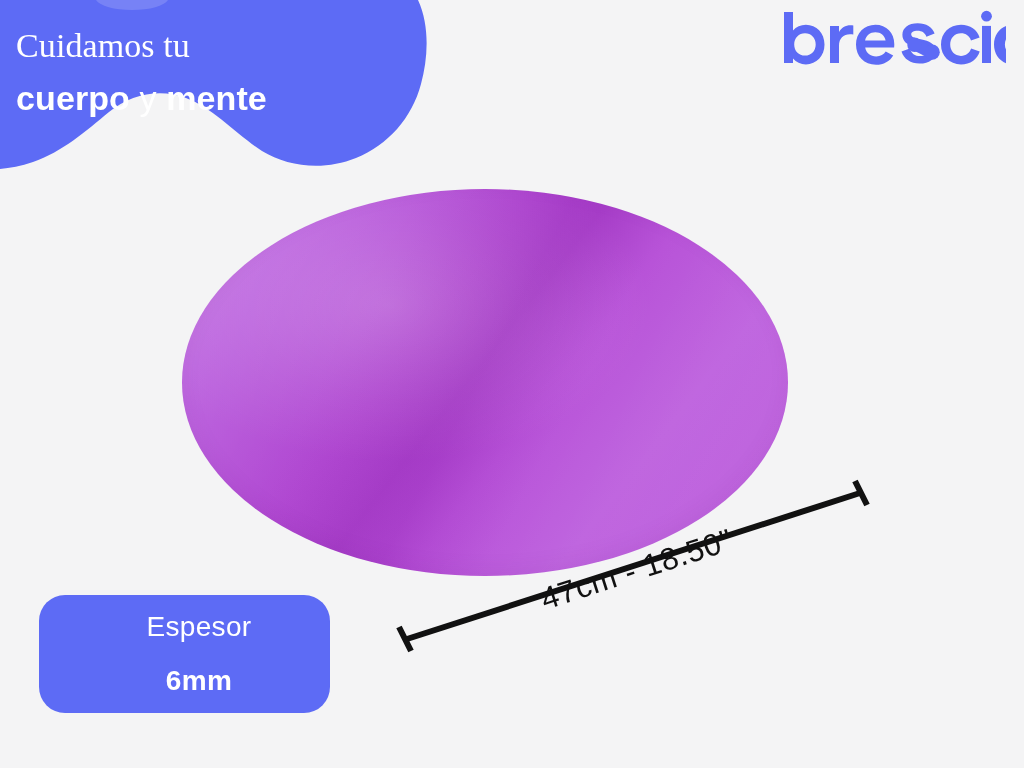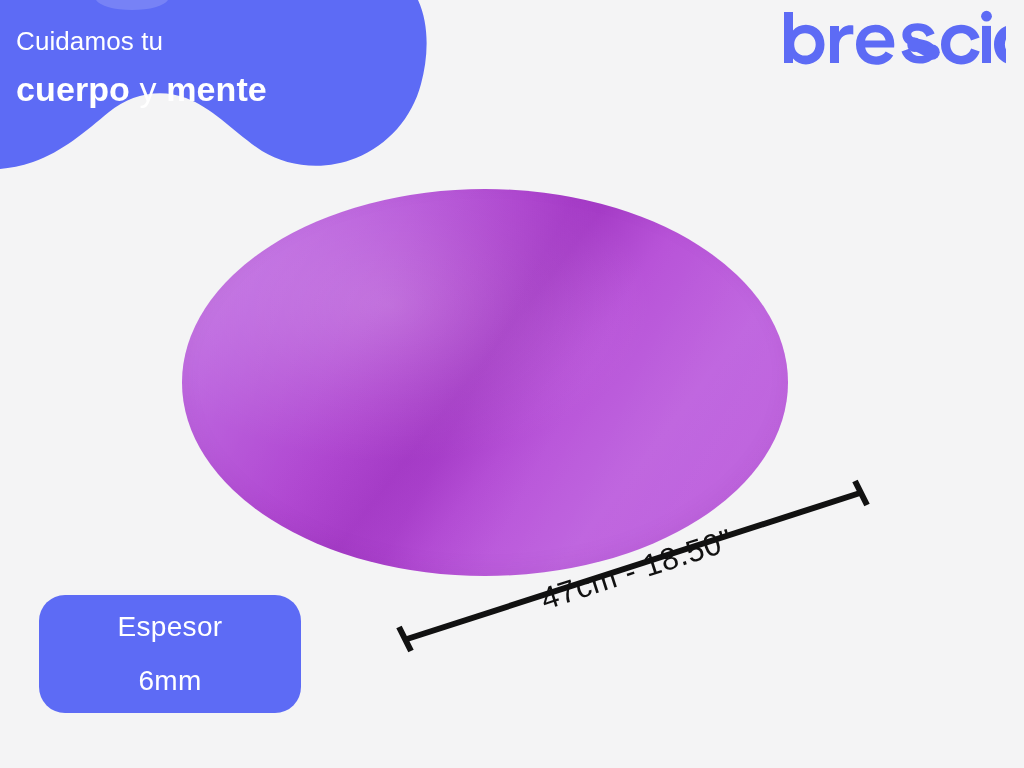--- a/index.html
+++ b/index.html
@@ -37,23 +37,24 @@
     position: absolute;
     left: 16px;
     top: 26px;
     width: 400px;
     color: #ffffff;
     line-height: 1.18;
     letter-spacing: 0.1px;
   }
   #headline .line1 {
     display: block;
-    font-size: 26px;
+    font-size: 34px;
     font-weight: 400;
     white-space: nowrap;
+    font-family: Liberation Serif, serif;
   }
   #headline .line2 {
     display: block;
     font-size: 34px;
     font-weight: 400;
     margin-top: 12px;
     white-space: nowrap;
   }
   #headline .strong {
     font-weight: 700;
@@ -135,29 +136,30 @@
     height: 118px;
     background: #5d6bf5;
     border-radius: 26px;
     display: flex;
     flex-direction: column;
     align-items: center;
     justify-content: center;
     color: #ffffff;
     text-align: center;
     line-height: 1.22;
+    padding-left: 29px;
   }
   #thickness-badge .bt {
     font-size: 28px;
     font-weight: 400;
     letter-spacing: 0.3px;
   }
   #thickness-badge .bv {
     font-size: 28px;
-    font-weight: 400;
+    font-weight: 700;
     margin-top: 20px;
     letter-spacing: 0.3px;
   }
 </style>
 </head>
 <body>
 
 <div id="stage">
 
   <div id="hero-blob">

